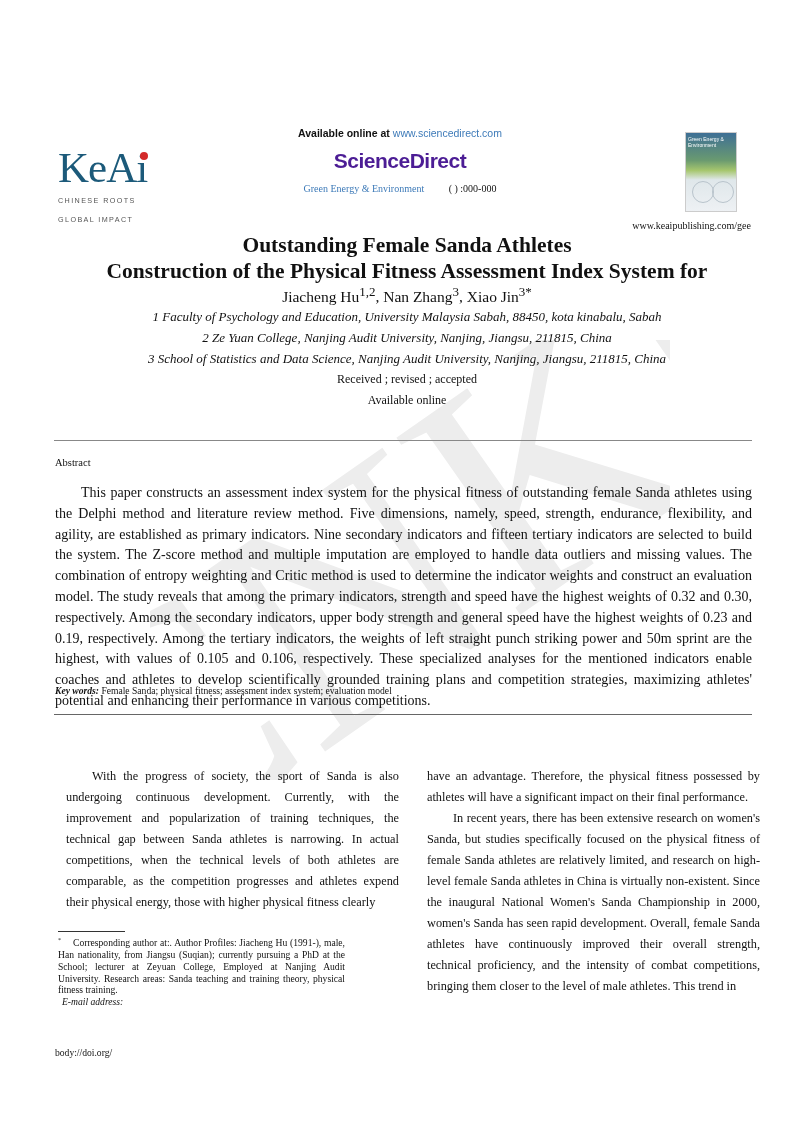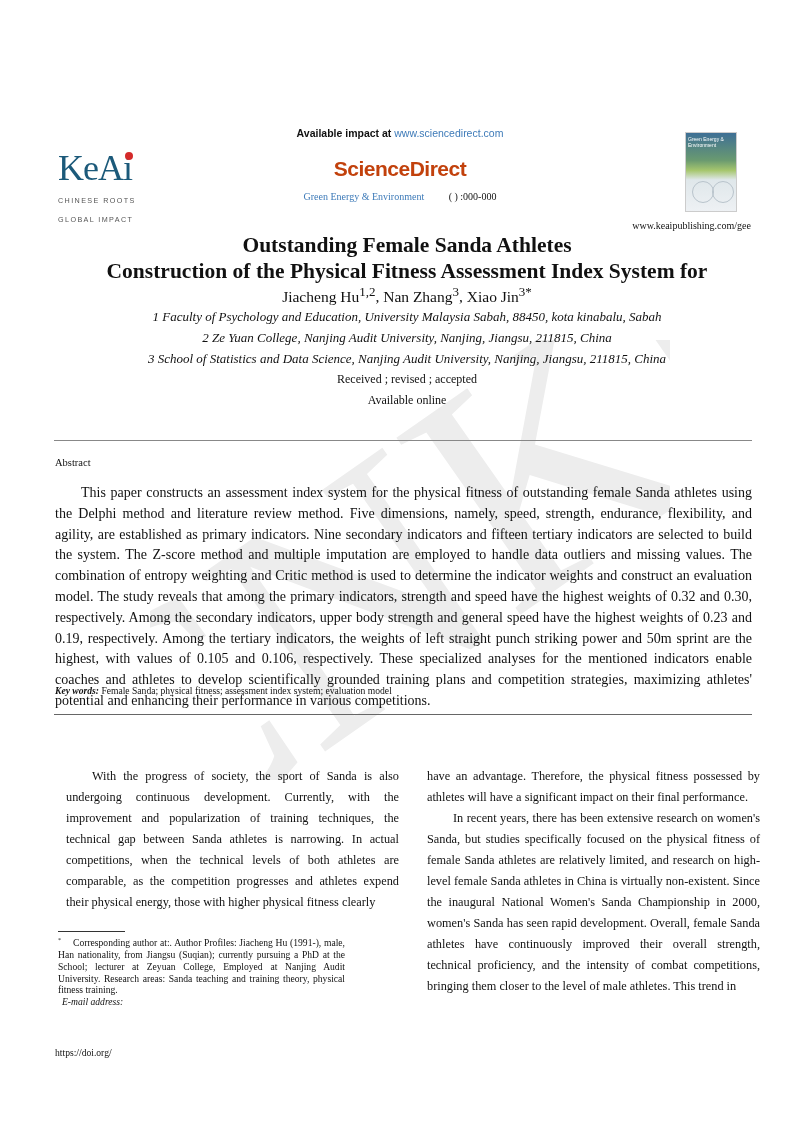--- a/index.html
+++ b/index.html
@@ -3,28 +3,28 @@
 <meta charset="utf-8">
 <style>
   html, body { margin: 0; padding: 0; background: #ffffff; }
   body { width: 794px; height: 1123px; position: relative; overflow: hidden;
          font-family: "Liberation Serif", "DejaVu Serif", serif; color: #111; }
 
   .watermark { position: absolute; left: 150px; top: 340px; width: 520px; height: 440px; pointer-events: none; }
   .watermark text { font-family: "Liberation Serif", serif; }
 
   .keai-logo { position: absolute; left: 58px; top: 150px; width: 90px; }
-  .keai-mark { font-family: "Liberation Serif", serif; font-size: 36px; color: #1c5a7a; letter-spacing: -1px; line-height: 36px; position: relative; display: inline-block; }
+  .keai-mark { font-family: "Liberation Serif", serif; font-size: 43px; color: #1c5a7a; letter-spacing: -1px; line-height: 36px; position: relative; display: inline-block; }
   .keai-dot { position: absolute; right: -1px; top: 2px; width: 8px; height: 8px; border-radius: 50%; background: #d42a2a; }
   .keai-tag { font-family: "Liberation Sans", sans-serif; font-size: 7.2px; color: #555; letter-spacing: 1.4px; line-height: 9px; margin-top: 10px; }
 
   .header-center { position: absolute; left: 250px; top: 127px; width: 300px; text-align: center; }
   .avail-line { font-family: "Liberation Sans", sans-serif; font-size: 10.5px; font-weight: bold; color: #111; }
   .avail-link { font-weight: normal; color: #3d7ab8; }
-  .sd-brand { font-family: "Liberation Sans", sans-serif; font-weight: bold; font-size: 21px; color: #c2410c; margin-top: 18px; letter-spacing: -0.5px; }
+  .sd-brand { font-family: "Liberation Sans", sans-serif; font-weight: bold; font-size: 21px; color: #4c1d95; margin-top: 10px; letter-spacing: -0.5px; }
   .journal-line { font-size: 10px; margin-top: 10px; }
   .journal-name { color: #3d7ab8; }
   .journal-pages { color: #111; margin-left: 22px; }
 
   .cover { position: absolute; left: 685px; top: 132px; width: 50px; height: 78px; overflow: hidden;
            background: linear-gradient(180deg, #3e6f95 0%, #6a9a70 35%, #a6c66e 48%, #dfe7ea 60%, #eef1f4 100%); border: 1px solid #ccc; }
   .cover-title { font-family: "Liberation Sans", sans-serif; font-size: 5px; color: #fff; padding: 3px 2px; line-height: 6px; }
   .cover-circle { position: absolute; width: 20px; height: 20px; border-radius: 50%; border: 1px solid #b9c4cc; top: 48px; }
 
   .publisher-url { position: absolute; right: 43px; top: 220px; font-size: 10px; color: #111; }
@@ -67,21 +67,21 @@
   <div class="keai-mark">
     <span>KeAi</span>
     <span class="keai-dot"></span>
   </div>
   <div class="keai-tag">CHINESE ROOTS</div>
   <div class="keai-tag">GLOBAL IMPACT</div>
 </div>
 
 <div class="header-center">
   <div class="avail-line">
-    <span>Available impact at</span>
+    <span>Available online at</span>
     <span class="avail-link">www.sciencedirect.com</span>
   </div>
   <div class="sd-brand">ScienceDirect</div>
   <div class="journal-line">
     <span class="journal-name">Green Energy &amp; Environment</span>
     <span class="journal-pages">( ) :000-000</span>
   </div>
 </div>
 
 <div class="cover">
@@ -125,13 +125,13 @@
   <p>have an advantage. Therefore, the physical fitness possessed by athletes will have a significant impact on their final performance.</p>
   <p class="indent">In recent years, there has been extensive research on women's Sanda, but studies specifically focused on the physical fitness of female Sanda athletes are relatively limited, and research on high-level female Sanda athletes in China is virtually non-existent. Since the inaugural National Women's Sanda Championship in 2000, women's Sanda has seen rapid development. Overall, female Sanda athletes have continuously improved their overall strength, technical proficiency, and the intensity of combat competitions, bringing them closer to the level of male athletes. This trend in</p>
 </div>
 
 <div class="fn-rule"></div>
 <p class="footnote">
   <sup>*</sup><span>Corresponding author at:. Author Profiles: Jiacheng Hu (1991-), male, Han nationality, from Jiangsu (Suqian); currently pursuing a PhD at the School; lecturer at Zeyuan College, Employed at Nanjing Audit University. Research areas: Sanda teaching and training theory, physical fitness training.</span><br>
   <span class="fn-email">E-mail address:</span>
 </p>
 
-<div class="doi">https://doi.org/</div>
+<div class="doi">body://doi.org/</div>
 
 </body></html>

